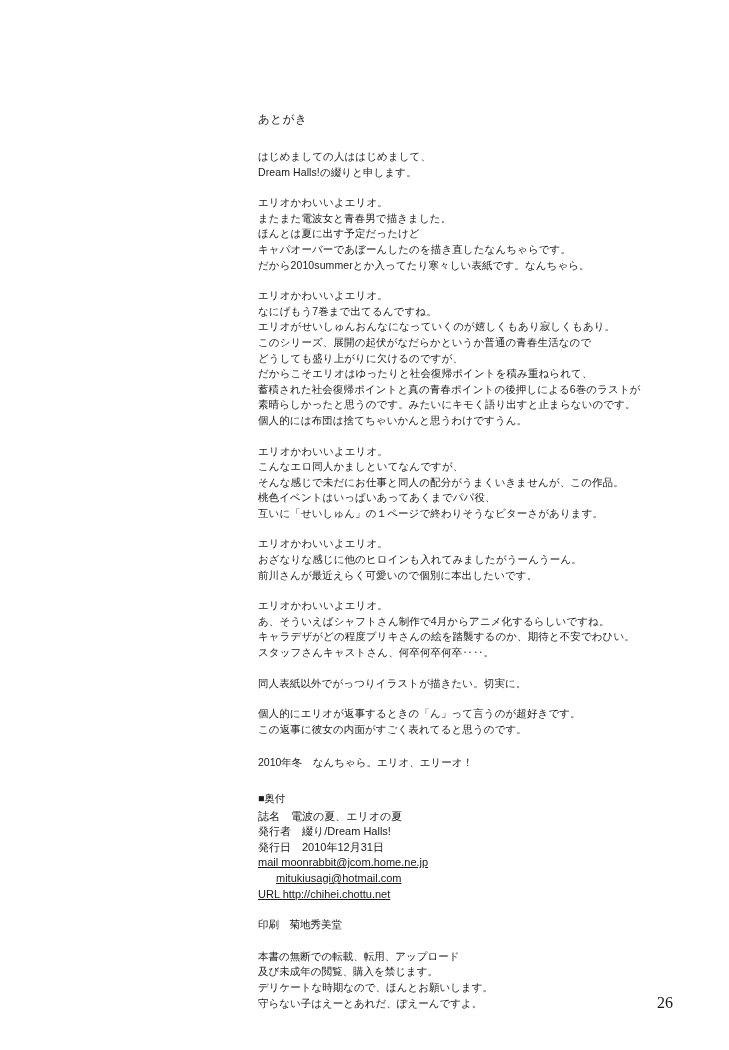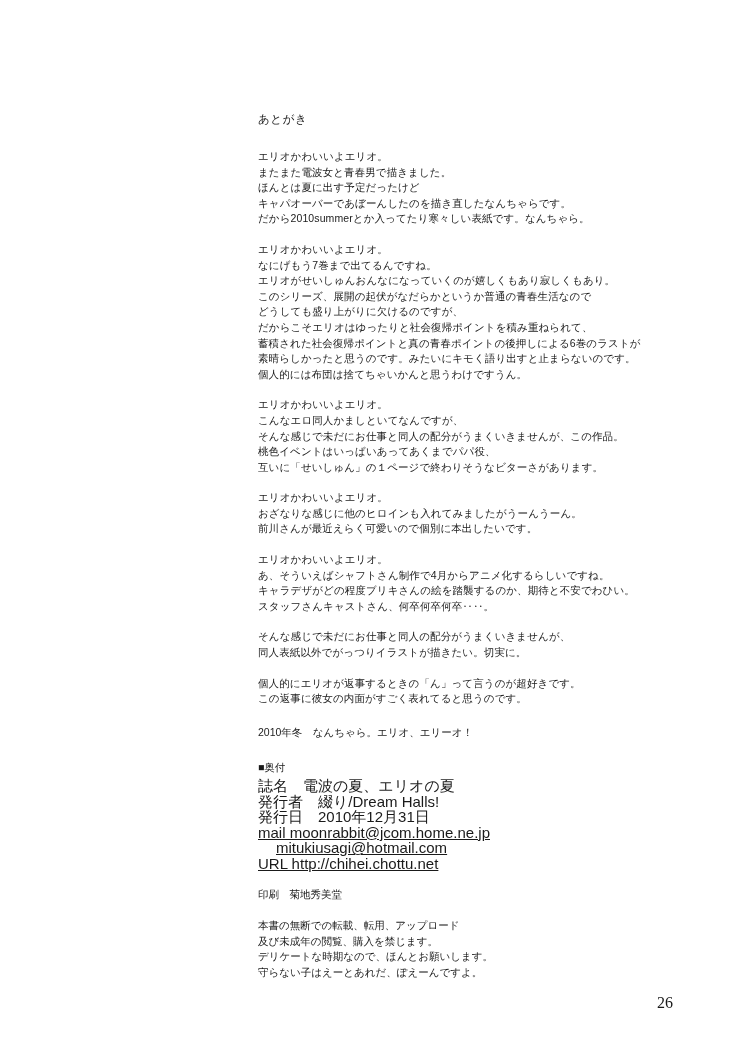--- a/index.html
+++ b/index.html
@@ -52,21 +52,21 @@
     font-size: 10.5px;
     line-height: 15.6px;
     margin: 18px 0 20px 0;
   }
   .colophon-heading {
     font-size: 10.5px;
     line-height: 15.6px;
     margin: 0 0 2px 0;
   }
   .colophon-block {
-    font-size: 15px;
+    font-size: 11px;
     line-height: 15.6px;
     margin: 0 0 15px 0;
   }
   .colophon-block .line {
     white-space: pre-wrap;
   }
   .url-link {
     text-decoration: underline;
     color: #1a1a1a;
   }
@@ -95,20 +95,24 @@
 </style>
 </head>
 <body>
 
 <div class="page">
 
   <div class="content">
 
     <div class="section-title">あとがき</div>
 
+    <div class="para">
+      <span class="line">はじめましての人ははじめまして、</span>
+      <span class="line">Dream Halls!の綴りと申します。</span>
+    </div>
 
     <div class="para">
       <span class="line">エリオかわいいよエリオ。</span>
       <span class="line">またまた電波女と青春男で描きました。</span>
       <span class="line">ほんとは夏に出す予定だったけど</span>
       <span class="line">キャパオーバーであぼーんしたのを描き直したなんちゃらです。</span>
       <span class="line">だから2010summerとか入ってたり寒々しい表紙です。なんちゃら。</span>
     </div>
 
     <div class="para">
@@ -138,21 +142,20 @@
     </div>
 
     <div class="para">
       <span class="line">エリオかわいいよエリオ。</span>
       <span class="line">あ、そういえばシャフトさん制作で4月からアニメ化するらしいですね。</span>
       <span class="line">キャラデザがどの程度ブリキさんの絵を踏襲するのか、期待と不安でわひい。</span>
       <span class="line">スタッフさんキャストさん、何卒何卒何卒‥‥。</span>
     </div>
 
     <div class="para">
-      <span class="line">そんな感じで未だにお仕事と同人の配分がうまくいきませんが、</span>
       <span class="line">同人表紙以外でがっつりイラストが描きたい。切実に。</span>
     </div>
 
     <div class="para">
       <span class="line">個人的にエリオが返事するときの「ん」って言うのが超好きです。</span>
       <span class="line">この返事に彼女の内面がすごく表れてると思うのです。</span>
     </div>
 
     <div class="date-line">2010年冬　なんちゃら。エリオ、エリーオ！</div>
 

